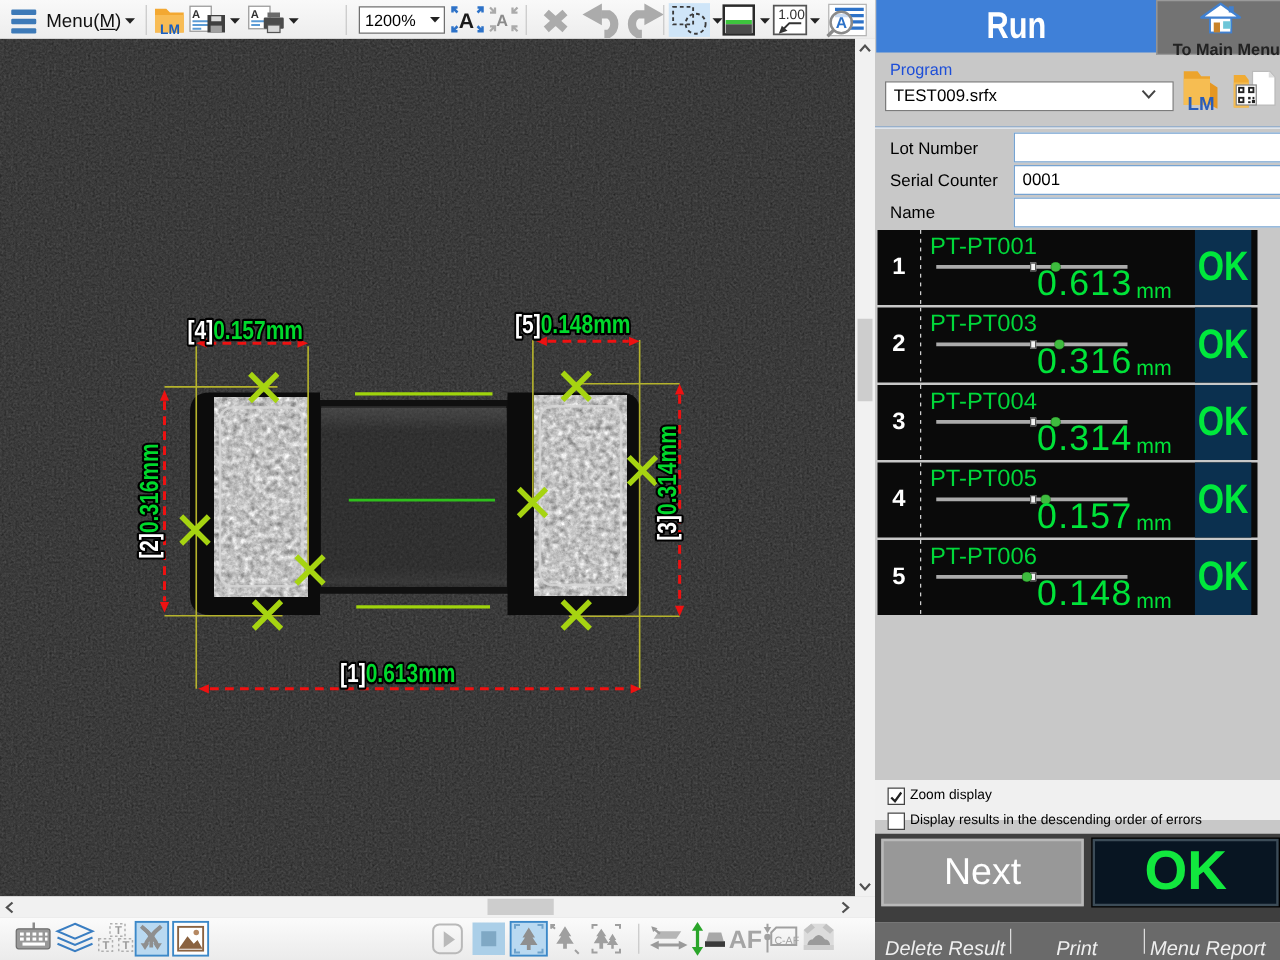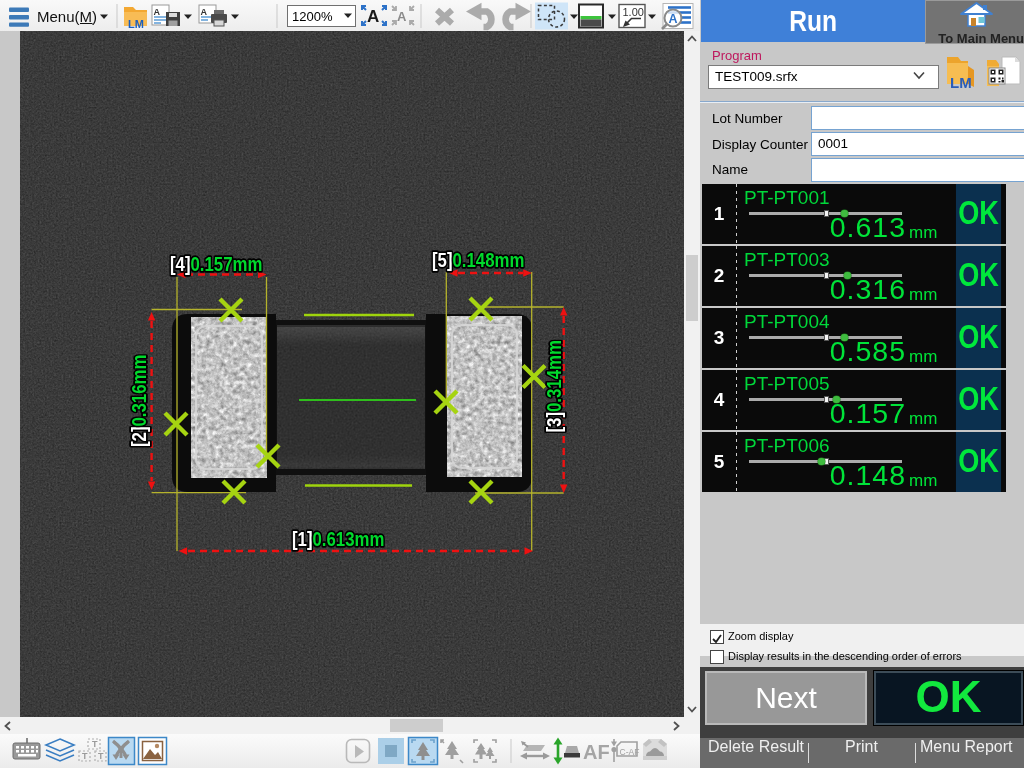--- a/index.html
+++ b/index.html
@@ -1,34 +1,34 @@
 <!DOCTYPE html>
 <html><head>
 <meta charset="utf-8">
 <style>
   html,body{margin:0;padding:0;}
   body{width:1024px;height:768px;overflow:hidden;font-family:"Liberation Sans",sans-serif;background:#c8c8c8;position:relative;}
   .abs{position:absolute;}
   
   #toolbar{left:0;top:0;width:701px;height:31px;background:linear-gradient(#f9f9f9,#ededed);}
   
-  #cam{left:0;top:31px;width:684px;height:686px;background:#3b3b3b;margin-left:20px;}
+  #cam{left:0;top:31px;width:684px;height:686px;background:#3b3b3b;}
   
   #vscroll{left:684px;top:31px;width:16px;height:686px;background:#f1f1f1;}
   #hscroll{left:0;top:717px;width:700px;height:17px;background:#f1f1f1;}
   #hthumb{position:absolute;left:390px;top:2px;width:53px;height:13px;background:#cdcdcd;}
   #vthumb{position:absolute;left:2px;top:224px;width:12px;height:66px;background:#cdcdcd;}
   
   #btoolbar{left:0;top:734px;width:700px;height:34px;background:linear-gradient(#fbfbfb,#ebebeb);}
   
   #rpanel{left:700px;top:0;width:324px;height:768px;background:#c8c8c8;}
   #runhdr{left:701px;top:0;width:224px;height:42px;background:#3f80d8;color:#fff;font-size:30px;font-weight:bold;text-align:center;line-height:42px;}
   #tomain{left:925px;top:0;width:98px;height:42px;background:#737373;border:1px solid #9a9a9a;text-align:right;}
   #tomain .lbl{font-size:13px;font-weight:bold;color:#222;margin-top:-1px;letter-spacing:0px;}
-  #proglbl{left:712px;top:48px;font-size:13px;color:#be185d;}
+  #proglbl{left:712px;top:48px;font-size:13px;color:#1d4ed8;}
   #progbox{left:708px;top:65px;width:223px;height:22px;background:#fff;border:1px solid #7b7b7b;font-size:13.5px;line-height:22px;padding-left:6px;color:#000;}
   #hr1{left:700px;top:101px;width:324px;height:1px;background:#88a8cc;}
   #hr1b{left:700px;top:102px;width:324px;height:1px;background:#e8eef5;}
   .flabel{position:absolute;left:712px;font-size:13.5px;color:#000;}
   .field{position:absolute;left:811px;width:210px;height:22px;background:#fff;border:1px solid #76a3d1;font-size:13.5px;line-height:22px;padding-left:6px;}
   
   .row{position:absolute;left:702px;width:304px;height:60px;background:#0a0a0a;}
   .rnum{position:absolute;left:0;top:0;width:34px;height:60px;color:#fff;font-size:19px;font-weight:bold;text-align:center;line-height:60px;}
   .rdash{position:absolute;left:34px;top:0;width:1px;height:60px;background-image:linear-gradient(#cfcfcf 50%,transparent 50%);background-size:1px 7px;}
   .rlabel{position:absolute;left:42px;top:3px;color:#00d83a;font-size:19px;}
@@ -42,21 +42,21 @@
   #cbstrip{left:700px;top:624px;width:324px;height:32px;background:#f0f0f0;}
   .cb{position:absolute;width:12px;height:12px;background:#fff;border:1px solid #444;}
   .cblbl{position:absolute;font-size:11px;color:#000;}
   
   #btnstrip{left:700px;top:667px;width:324px;height:71px;background:#3e3e3e;}
   #nextbtn{left:705px;top:671px;width:162px;height:54px;background:#989898;border:2px solid #b9b9b9;box-sizing:border-box;color:#fff;font-size:30px;text-align:center;line-height:50px;}
   #okbtn{left:874px;top:671px;width:149px;height:54px;background:#081522;border:2px solid #3c4c58;outline:1px solid #000;box-sizing:border-box;color:#12e83e;font-size:44px;font-weight:bold;text-align:center;line-height:48px;}
   
   #bbar{left:700px;top:738px;width:324px;height:30px;background:#6a6a6a;color:#efefef;font-size:16px;}
   .bbsep{position:absolute;top:5px;width:1px;height:20px;background:#dcdcdc;}
-  .bbtxt{position:absolute;top:0;}
+  .bbtxt{position:absolute;top:13px;font-style:italic;}
 </style>
 </head>
 <body>
 <div class="abs" id="cam">
 <svg width="684" height="686">
 <defs>
   <filter id="fbg" x="0" y="0" width="100%" height="100%" color-interpolation-filters="sRGB">
     <feTurbulence type="fractalNoise" baseFrequency="0.55" numOctaves="2" seed="11" stitchTiles="stitch"></feTurbulence>
     <feColorMatrix type="matrix" values="0.33 0.33 0.33 0 0 0.33 0.33 0.33 0 0 0.33 0.33 0.33 0 0 0 0 0 0 1"></feColorMatrix>
     <feComponentTransfer>
@@ -433,21 +433,21 @@
       <rect x="12.5" y="23.5" width="2" height="2"></rect>
         <rect x="16" y="23.5" width="1.5" height="2"></rect>
         <rect x="12.5" y="27" width="2" height="1.5"></rect>
         <rect x="15.5" y="26" width="2.5" height="2.5"></rect>
     </g>
   </g>
 </svg>
 <div class="abs" id="hr1"></div>
 <div class="abs" id="hr1b"></div>
 <div class="flabel" style="top:111px;">Lot Number</div>
-<div class="flabel" style="top:137px;">Display Counter</div>
+<div class="flabel" style="top:137px;">Serial Counter</div>
 <div class="flabel" style="top:162px;">Name</div>
 <div class="field" style="top:106px;"></div>
 <div class="field" style="top:132px;">0001</div>
 <div class="field" style="top:158px;"></div>
 <div class="row" style="top:184px;">
   <div class="rnum">1</div>
     <div class="rdash"></div>
   <div class="rlabel">PT-PT001</div>
   <div class="rtrack">
       <div class="rsq" style="left:75px;"></div>
@@ -470,21 +470,21 @@
     <div class="rok">OK</div>
 </div>
 <div class="row" style="top:308px;">
   <div class="rnum">3</div>
     <div class="rdash"></div>
   <div class="rlabel">PT-PT004</div>
   <div class="rtrack">
       <div class="rsq" style="left:75px;"></div>
       <div class="rdot" style="left:92px;"></div>
     </div>
-  <div class="rval">0.585</div>
+  <div class="rval">0.314</div>
     <div class="rmm">mm</div>
     <div class="rok">OK</div>
 </div>
 <div class="row" style="top:370px;">
   <div class="rnum">4</div>
     <div class="rdash"></div>
   <div class="rlabel">PT-PT005</div>
   <div class="rtrack">
       <div class="rsq" style="left:75px;"></div>
       <div class="rdot" style="left:84px;"></div>

